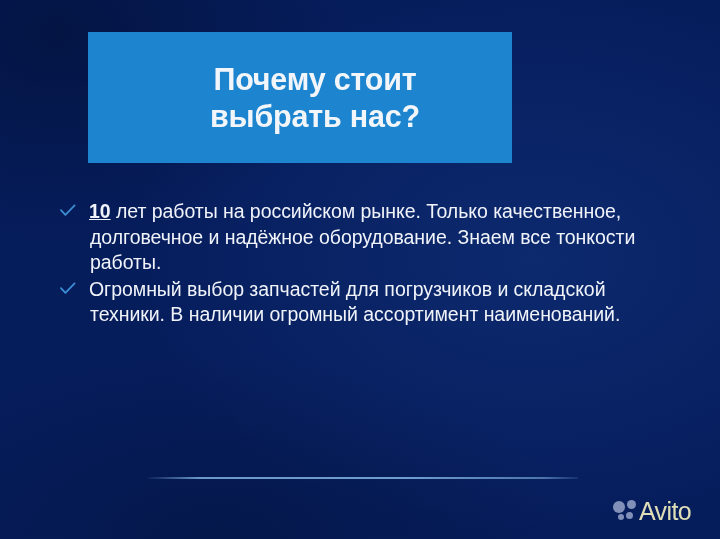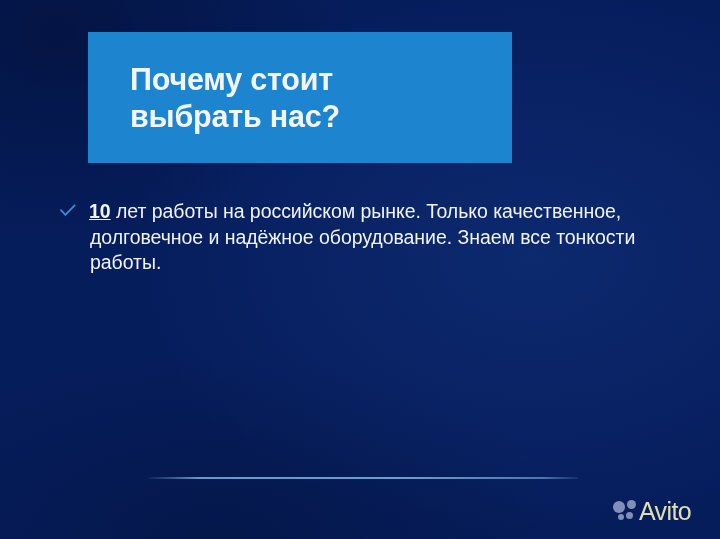--- a/index.html
+++ b/index.html
@@ -26,20 +26,21 @@
       radial-gradient(ellipse 500px 260px at 30% 100%, rgba(3,17,55,0.45) 0%, rgba(3,17,55,0) 72%);
     pointer-events:none;
   }
 
   
   #title-block {
     position:absolute;
     left:88px; top:32px;
     width:424px; height:131px;
     background:#1d85cf;
+    text-align:center;
   }
   #title-text {
     position:absolute;
     left:42px; top:29px;
     width:370px;
     color:#f2f6fa;
     font-size:30.5px;
     font-weight:bold;
     line-height:37px;
     letter-spacing:-0.2px;
@@ -138,20 +139,28 @@
 
     <div class="bullet">
       <span class="check-icon">
         <svg width="16" height="13" viewBox="0 0 16 13" fill="none">
           <path d="M1 6.2 L5.4 10.8 L14.6 1.4" stroke="#3d8fd8" stroke-width="1.7" stroke-linecap="round" stroke-linejoin="round"></path>
         </svg>
       </span>
       <span class="bullet-text"><b>10</b><span> лет работы на российском рынке. Только качественное, долговечное и надёжное оборудование. Знаем все тонкости работы.</span></span>
     </div>
 
+    <div class="bullet">
+      <span class="check-icon">
+        <svg width="16" height="13" viewBox="0 0 16 13" fill="none">
+          <path d="M1 6.2 L5.4 10.8 L14.6 1.4" stroke="#3d8fd8" stroke-width="1.7" stroke-linecap="round" stroke-linejoin="round"></path>
+        </svg>
+      </span>
+      <span class="bullet-text"><span>Огромный выбор запчастей для погрузчиков и складской техники. В наличии огромный ассортимент наименований.</span></span>
+    </div>
 
 
   </div>
 
   <div id="divider"></div>
 
   <div id="watermark">
     <span id="watermark-mark">
       <i id="wm-dot-lg"></i>
       <i id="wm-dot-md"></i>

